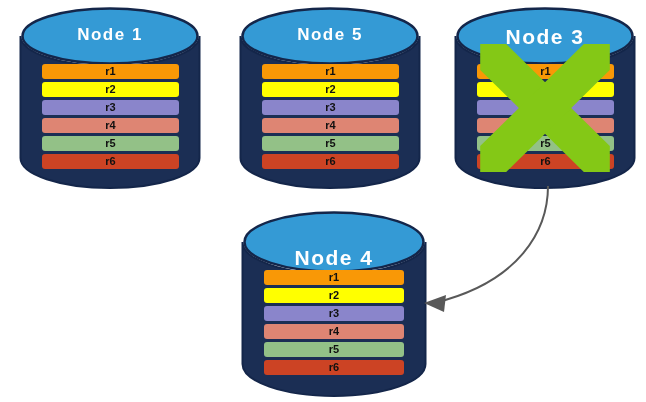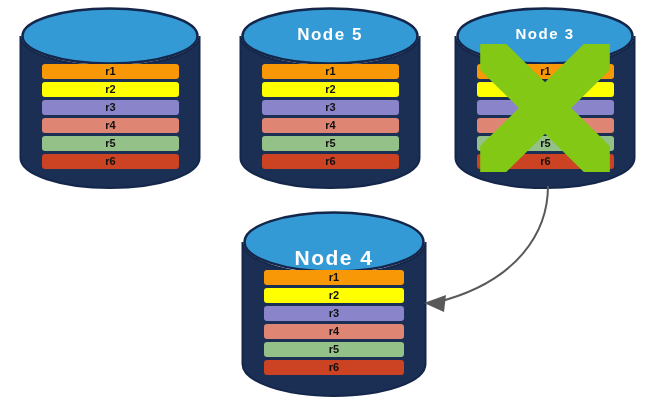--- a/index.html
+++ b/index.html
@@ -73,20 +73,21 @@
 <body>
 
 <div id="canvas">
 
   <div id="nodes-layer">
       <div class="node" style="left: 20px; top: 6px; width: 180px; height: 182px;">
         <svg width="180" height="182" viewBox="0 0 180 182">
           <path d="M 0.5,30 L 0.5,152 A 89.5,30 0 0 0 179.5,152 L 179.5,30 A 89.5,30 0 0 1 0.5,30 Z" fill="#1b2e54" stroke="#14264a" stroke-width="2"></path>
           <ellipse cx="90" cy="30" rx="87.5" ry="27.5" fill="#349ad5" stroke="#14264a" stroke-width="2.5"></ellipse>
         </svg>
+        <div class="node-title" style="top: 19px; font-size: 17px;">Node  1</div>
         <div class="rows" style="left: 22px; width: 137px; top: 58px;">
           <div class="row-bar" style="background: rgb(249, 152, 6);">r1</div>
           <div class="row-bar" style="background: rgb(255, 255, 0);">r2</div>
           <div class="row-bar" style="background: rgb(138, 133, 203);">r3</div>
           <div class="row-bar" style="background: rgb(222, 133, 115);">r4</div>
           <div class="row-bar" style="background: rgb(147, 193, 135);">r5</div>
           <div class="row-bar" style="background: rgb(204, 67, 36);">r6</div>
         </div>
       </div>
       <div class="node" style="left: 240px; top: 6px; width: 180px; height: 182px;">
@@ -102,21 +103,21 @@
           <div class="row-bar" style="background: rgb(222, 133, 115);">r4</div>
           <div class="row-bar" style="background: rgb(147, 193, 135);">r5</div>
           <div class="row-bar" style="background: rgb(204, 67, 36);">r6</div>
         </div>
       </div>
       <div class="node" style="left: 455px; top: 6px; width: 180px; height: 182px;">
         <svg width="180" height="182" viewBox="0 0 180 182">
           <path d="M 0.5,30 L 0.5,152 A 89.5,30 0 0 0 179.5,152 L 179.5,30 A 89.5,30 0 0 1 0.5,30 Z" fill="#1b2e54" stroke="#14264a" stroke-width="2"></path>
           <ellipse cx="90" cy="30" rx="87.5" ry="27.5" fill="#349ad5" stroke="#14264a" stroke-width="2.5"></ellipse>
         </svg>
-        <div class="node-title" style="top: 19px; font-size: 15px;">Node  3</div>
+        <div class="node-title" style="top: 19px; font-size: 21px;">Node  3</div>
         <div class="rows" style="left: 22px; width: 137px; top: 58px;">
           <div class="row-bar" style="background: rgb(249, 152, 6);">r1</div>
           <div class="row-bar" style="background: rgb(255, 255, 0);">r2</div>
           <div class="row-bar" style="background: rgb(138, 133, 203);">r3</div>
           <div class="row-bar" style="background: rgb(222, 133, 115);">r4</div>
           <div class="row-bar" style="background: rgb(147, 193, 135);">r5</div>
           <div class="row-bar" style="background: rgb(204, 67, 36);">r6</div>
         </div>
         <svg class="xmark" width="180" height="182" viewBox="0 0 180 182" style="left: 0px; top: 0px;">
           <g fill="#84c816">

